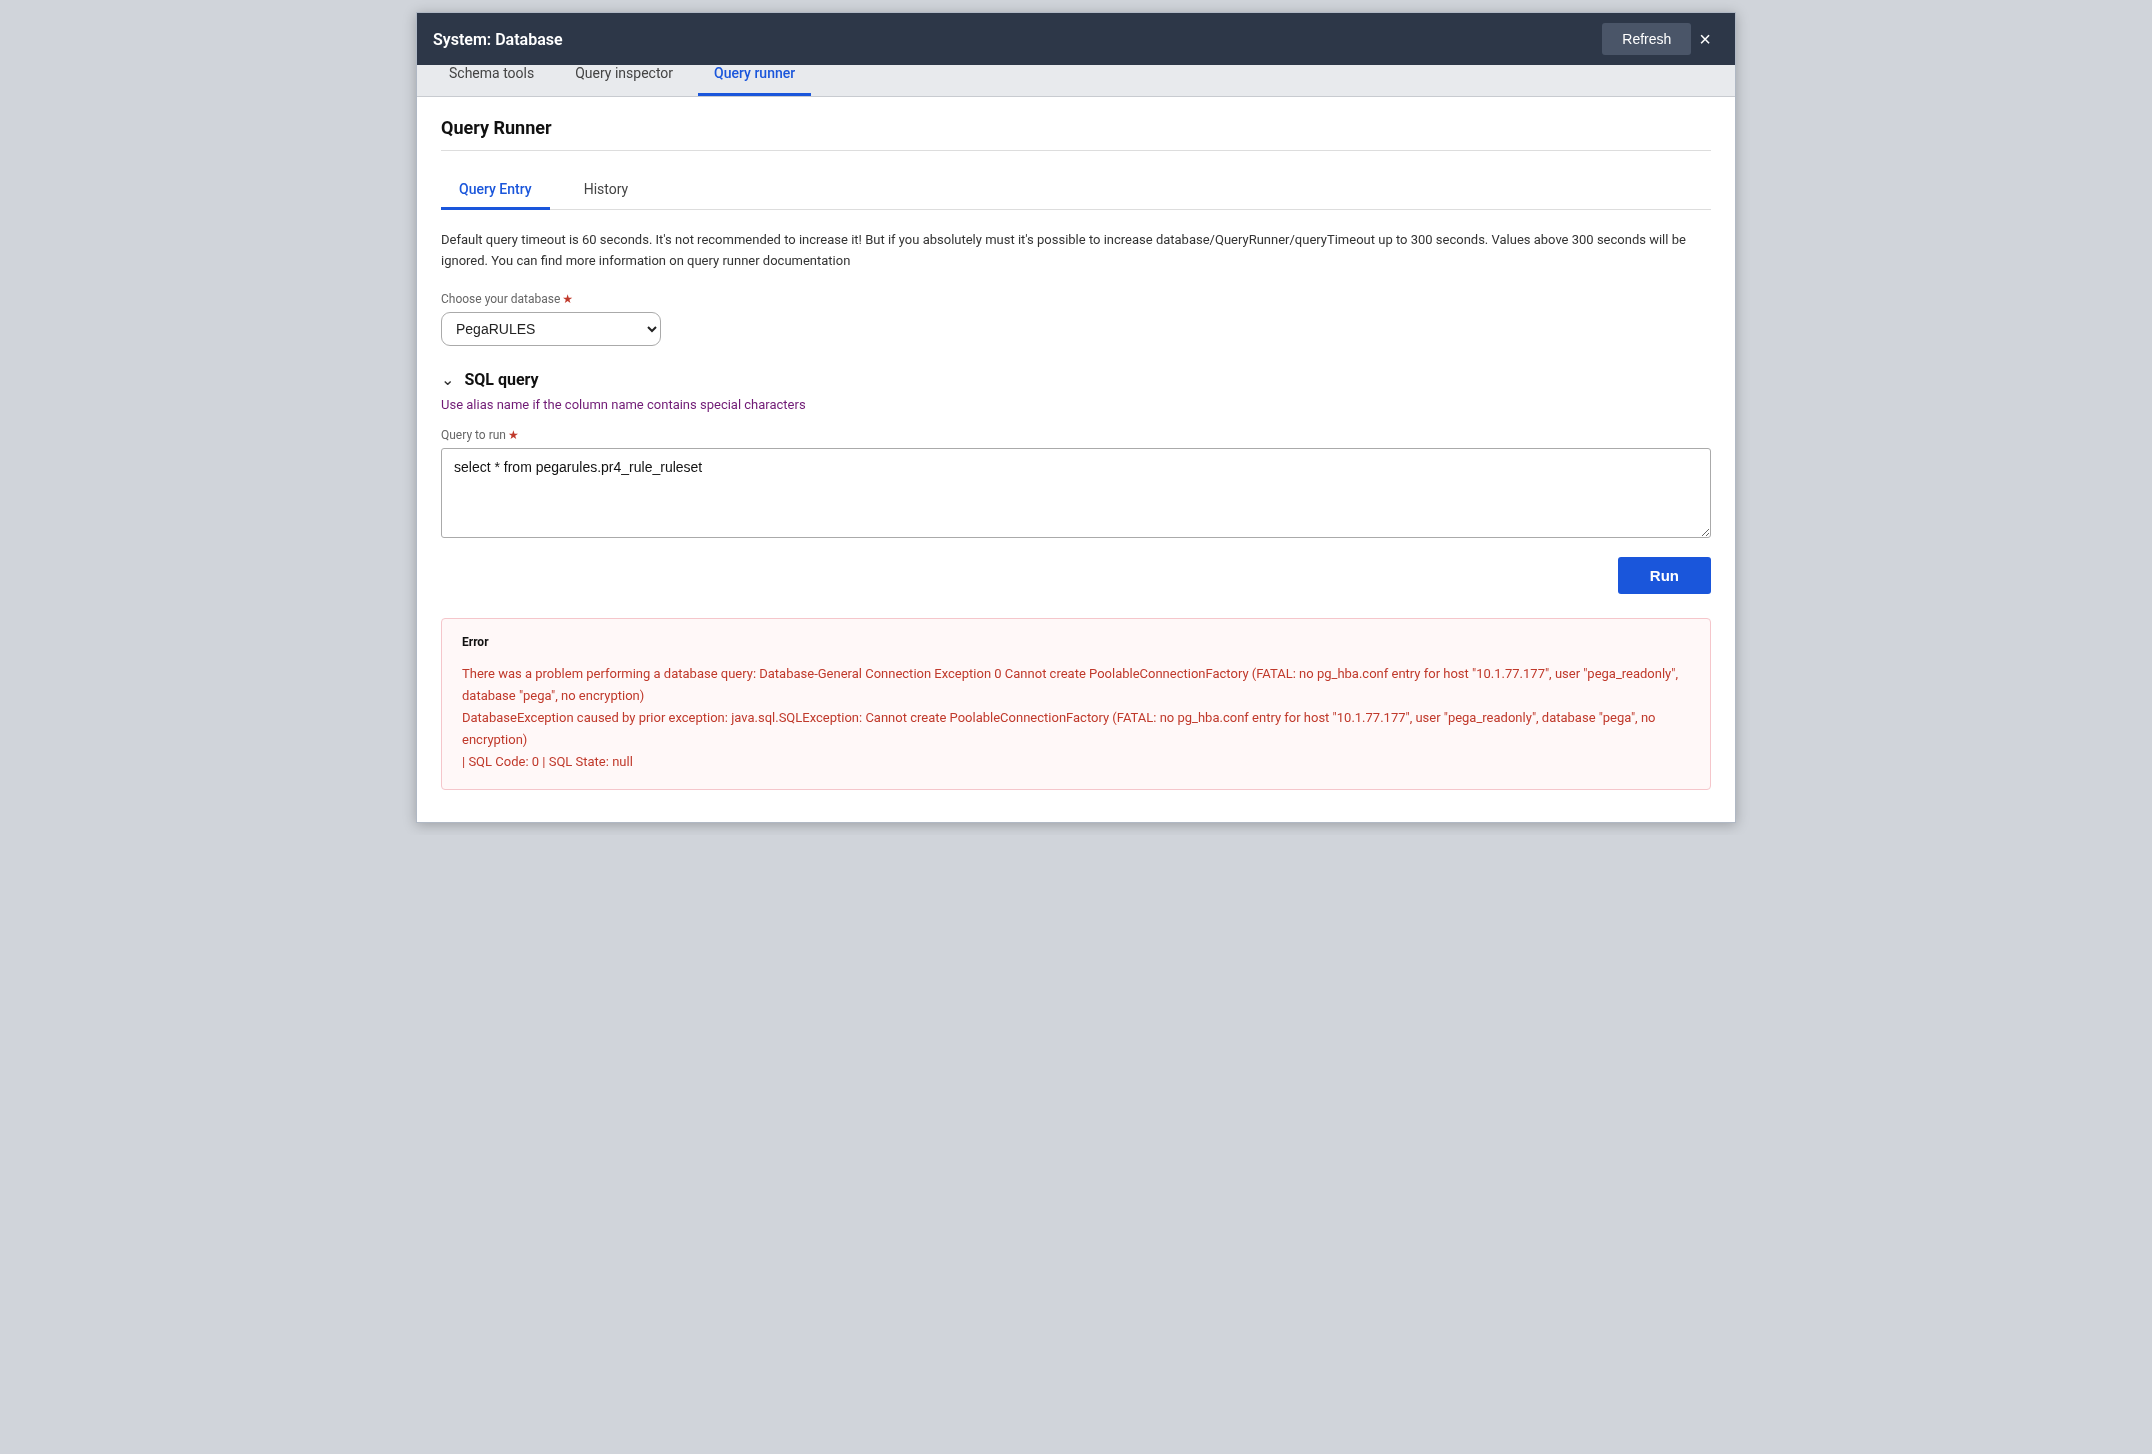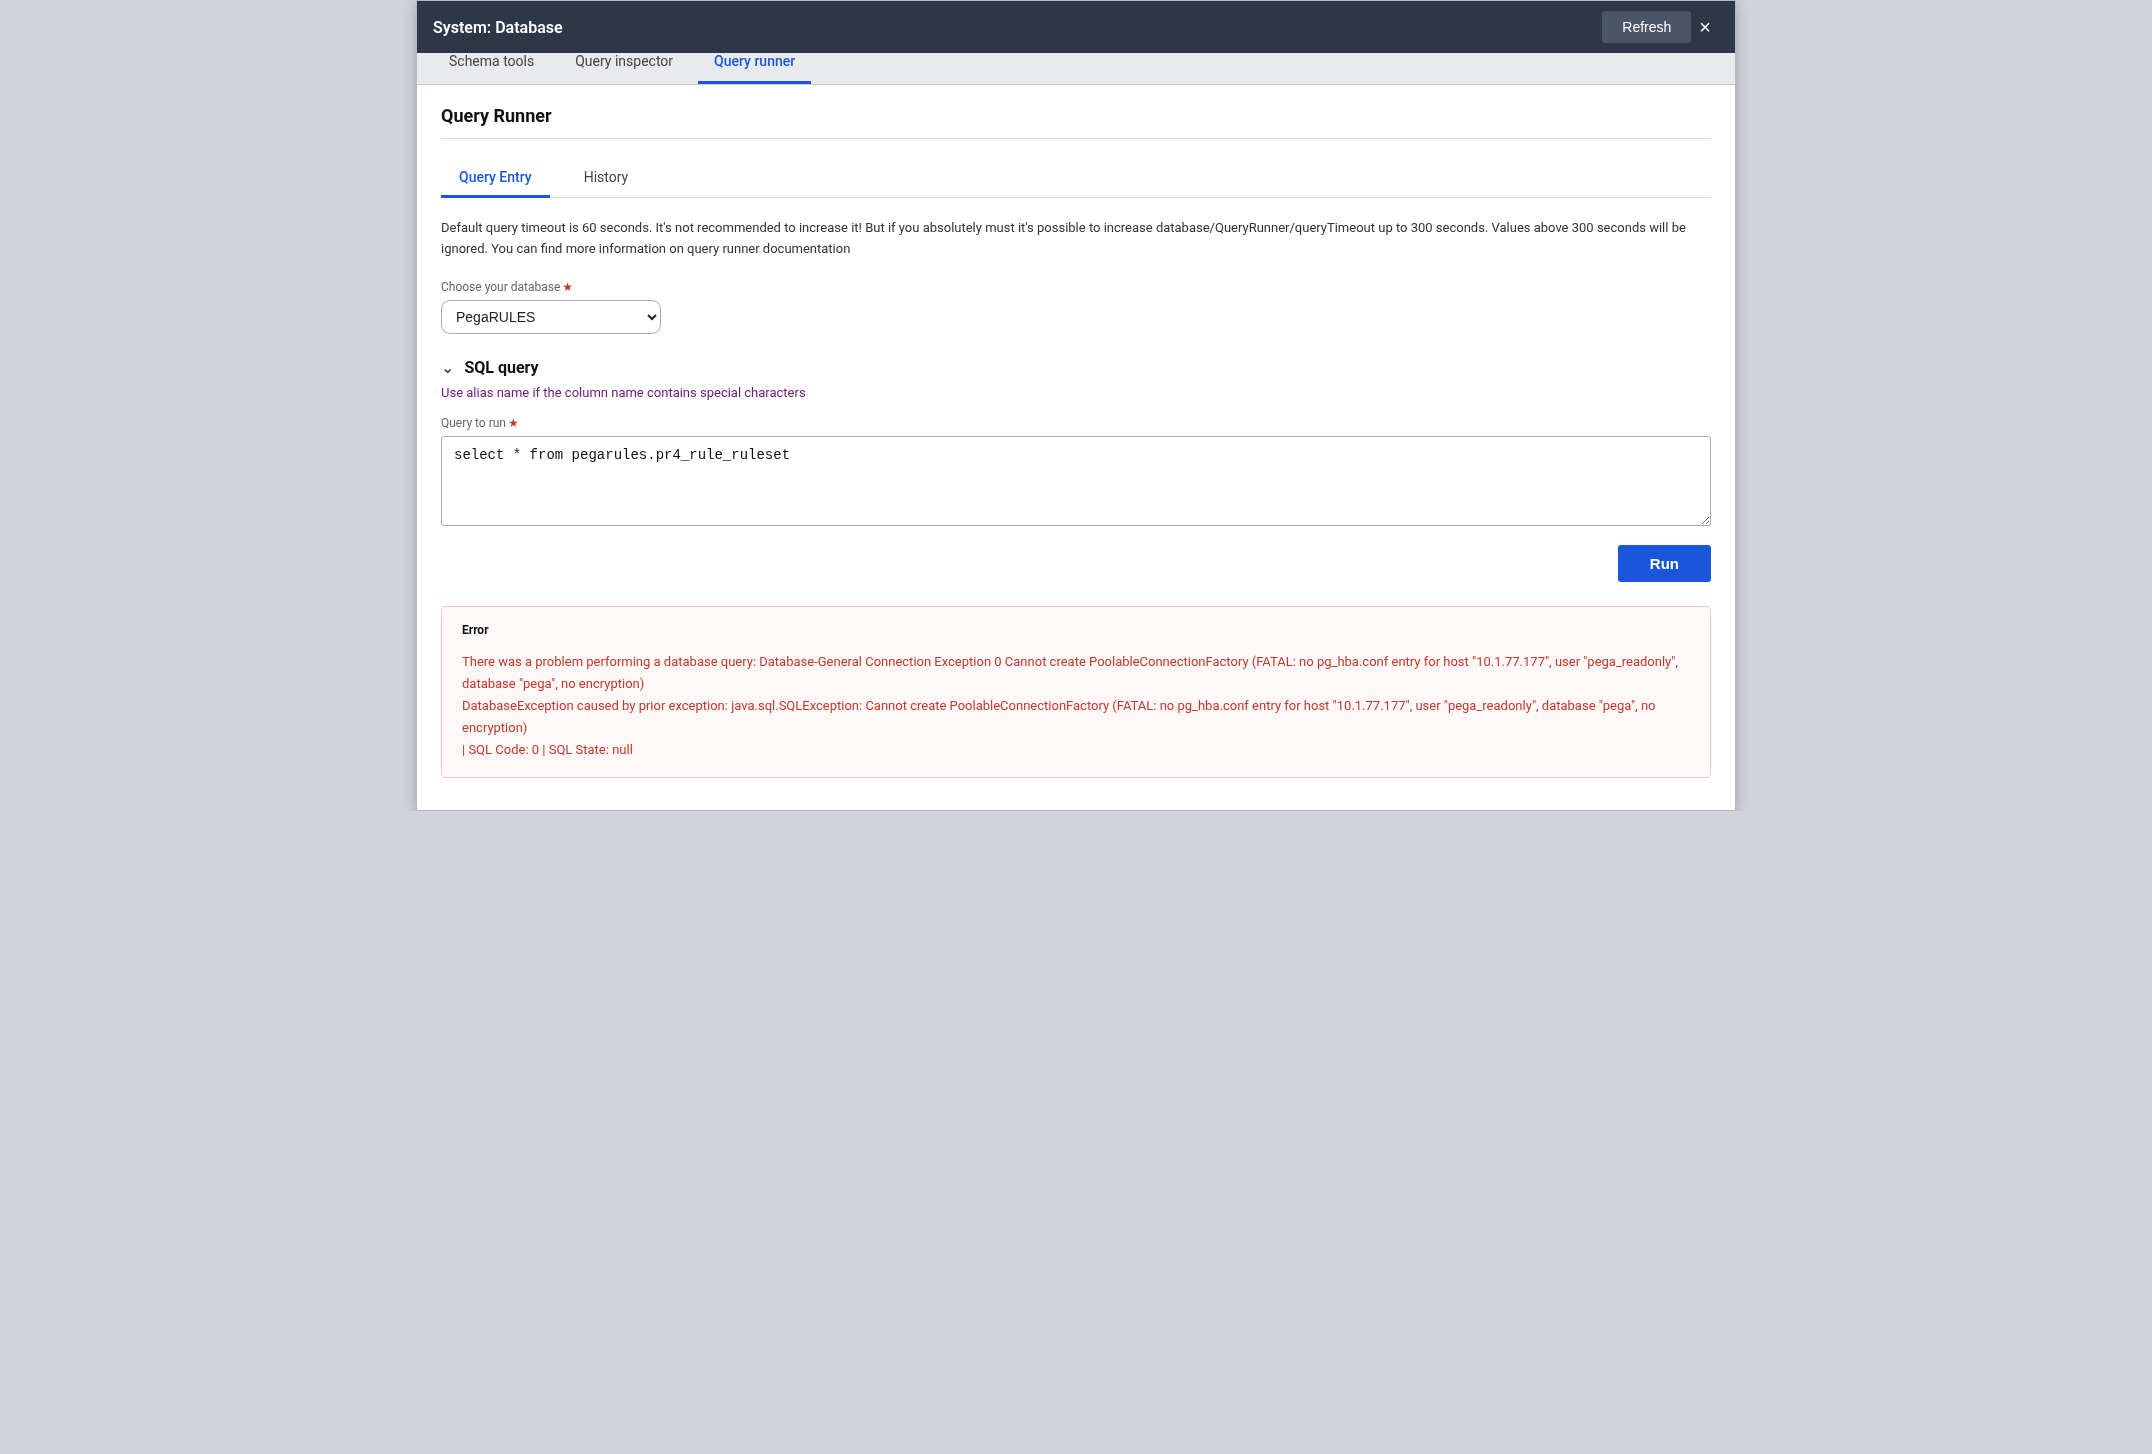--- a/index.html
+++ b/index.html
@@ -6,21 +6,21 @@
     body {
       font-family: -apple-system, BlinkMacSystemFont, "Segoe UI", Roboto, Arial, sans-serif;
       font-size: 14px;
       background: #d0d4da;
       min-height: 100vh;
     }
 
     .app-window {
       width: 100%;
       max-width: 1320px;
-      margin: 0 auto;
+      margin: 12px auto;
       background: #fff;
       border: 1px solid #b0b8c4;
       box-shadow: 0 2px 12px rgba(0,0,0,0.25);
     }
 
     
     .title-bar {
       background: #2d3748;
       display: flex;
       align-items: center;
@@ -178,21 +178,21 @@
       font-size: 12px;
       color: #666;
       margin-bottom: 6px;
       display: block;
     }
     .query-textarea {
       width: 100%;
       min-height: 90px;
       padding: 10px 12px;
       font-size: 14px;
-      font-family: Liberation Mono, monospace;
+      font-family: Liberation Sans, sans-serif;
       border: 1px solid #aaa;
       border-radius: 3px;
       resize: vertical;
       color: #111;
       outline: none;
     }
 
     
     .run-button-row {
       display: flex;

